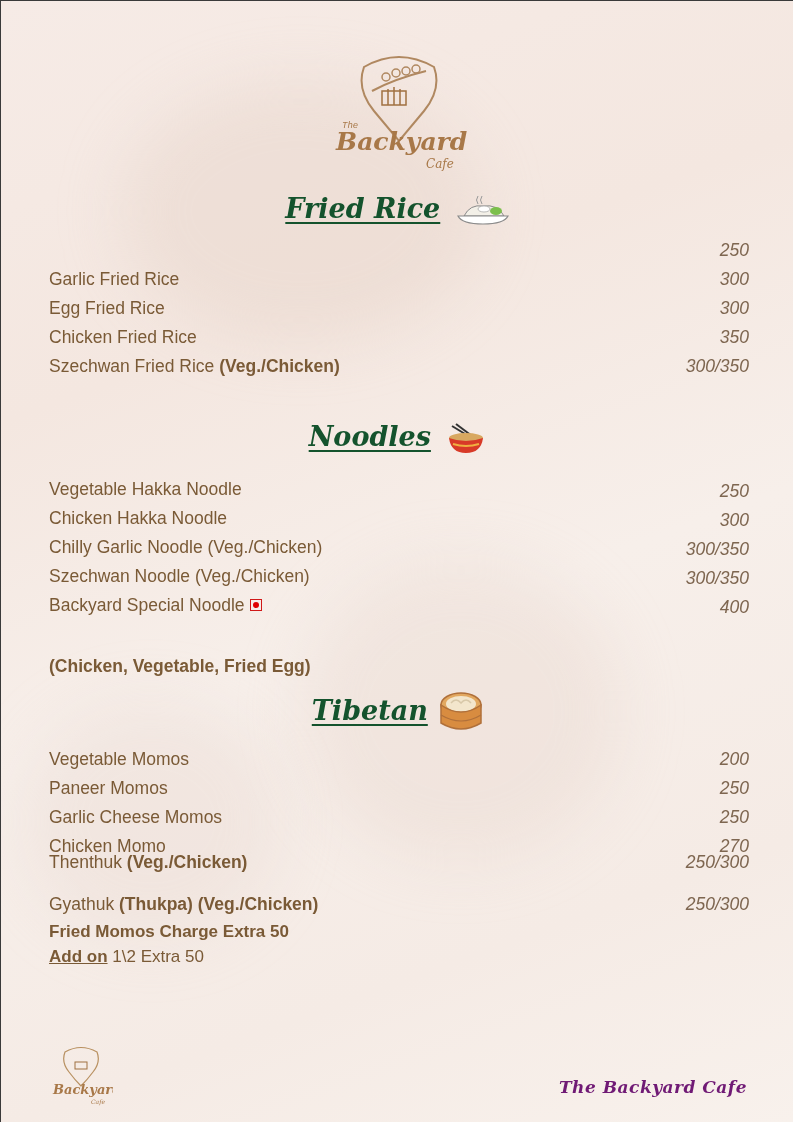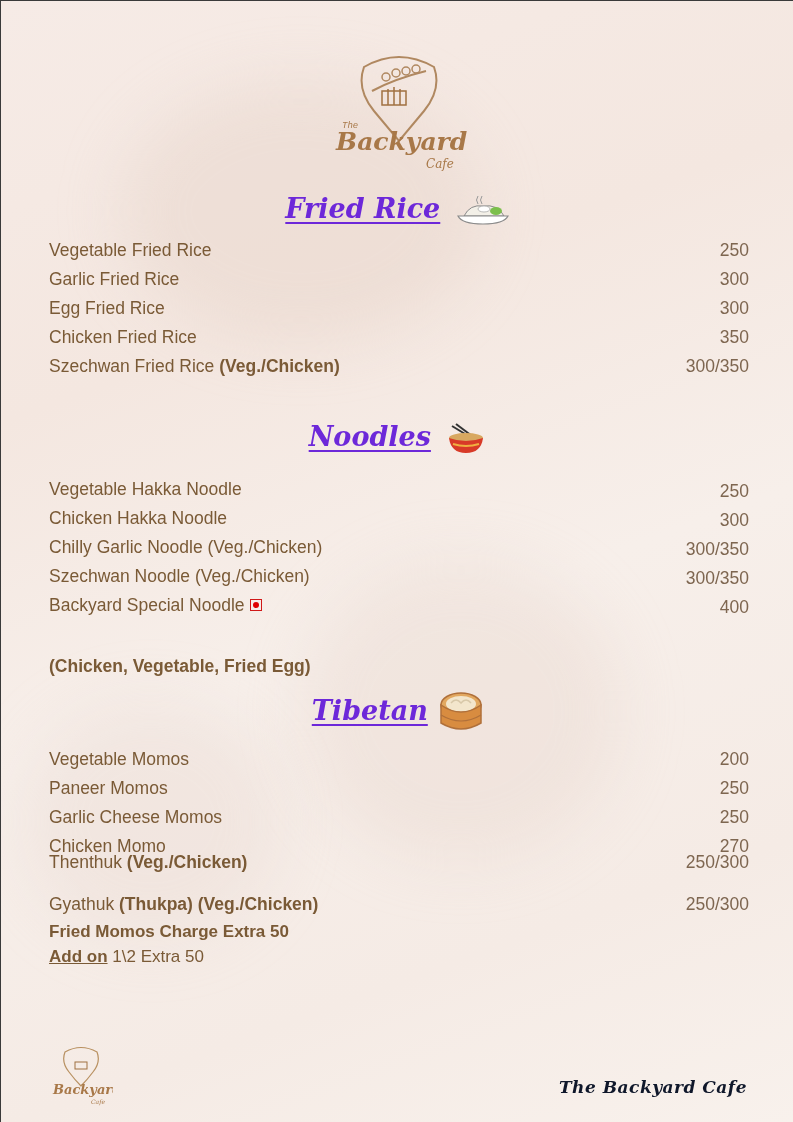--- a/index.html
+++ b/index.html
@@ -14,44 +14,44 @@
     }
     .cloud { position: absolute; border-radius: 50%; filter: blur(30px); pointer-events: none; }
     .c1 { left: 120px; top: 80px; width: 360px; height: 260px; background: rgba(225,205,195,0.35); }
     .c2 { left: 300px; top: 560px; width: 320px; height: 300px; background: rgba(230,210,200,0.3); }
     .c3 { left: 20px; top: 700px; width: 260px; height: 240px; background: rgba(228,208,198,0.25); }
 
     .logo { position: absolute; left: 333px; top: 48px; width: 130px; height: 128px; }
     .section-title {
       position: absolute; left: 0; width: 793px; text-align: center;
       font-family: "DejaVu Serif", serif; font-style: italic; font-weight: bold;
-      color: #6d28d9; font-size: 27px;
+      color: #14532d; font-size: 27px;
     }
     .section-title .t { text-decoration: underline; text-decoration-thickness: 2px; text-underline-offset: 4px; }
     .section-title svg { vertical-align: middle; margin-left: 6px; }
 
     .row { position: absolute; left: 48px; width: 700px; height: 22px; font-size: 17.5px; line-height: 22px; }
     .row .name { position: absolute; left: 0; top: 0; white-space: nowrap; }
-    .row .price { position: absolute; right: 0; top: 0; color: #7e6650; }
+    .row .price { position: absolute; right: 0; top: 0; color: #7e6650; font-style: italic; }
     .b { font-weight: bold; }
     .note { position: absolute; left: 48px; font-size: 17px; line-height: 18px; white-space: nowrap; }
     .u { text-decoration: underline; }
     .nonveg {
       display: inline-block; width: 10px; height: 10px; border: 1.5px solid #d01818;
       position: relative; vertical-align: middle; margin-left: 5px; margin-top: -3px;
     }
     .nonveg::after {
       content: ""; position: absolute; left: 2px; top: 2px; width: 6px; height: 6px;
       border-radius: 50%; background: #e00000;
     }
     .footer-logo { position: absolute; left: 50px; top: 1043px; width: 62px; height: 62px; }
     .footer-name {
       position: absolute; right: 46px; top: 1076px;
       font-family: "DejaVu Serif", serif; font-style: italic; font-weight: bold;
-      font-size: 17px; color: #0f172a; letter-spacing: 0.5px;
+      font-size: 17px; color: #701a75; letter-spacing: 0.5px;
     }
   </style>
 </head>
 <body>
 
 <div class="cloud c1"></div>
 <div class="cloud c2"></div>
 <div class="cloud c3"></div>
 
 <div class="logo">
@@ -77,21 +77,20 @@
   <svg width="54" height="34" viewBox="0 0 54 34">
     <path d="M22 2 q-3 4 0 8 M26 2 q-3 4 0 8" fill="none" stroke="#999" stroke-width="1"></path>
     <path d="M8 22 Q14 10 27 12 Q42 10 48 22 Z" fill="#f3f0e8" stroke="#8a8a8a" stroke-width="1"></path>
     <ellipse cx="40" cy="17" rx="6" ry="4" fill="#7cbf4c"></ellipse>
     <ellipse cx="28" cy="15" rx="6" ry="3" fill="#fff" stroke="#aaa" stroke-width="0.8"></ellipse>
     <path d="M2 22 H52 Q48 30 27 30 Q6 30 2 22 Z" fill="#fff" stroke="#8a8a8a" stroke-width="1.2"></path>
   </svg>
 </div>
 
 <div class="row" style="top:238px;">
-  <span class="name">Vegetable Fried Rice</span>
   <span class="price">250</span>
 </div>
 <div class="row" style="top:267px;">
   <span class="name">Garlic Fried Rice</span>
   <span class="price">300</span>
 </div>
 <div class="row" style="top:296px;">
   <span class="name">Egg Fried Rice</span>
   <span class="price">300</span>
 </div>

